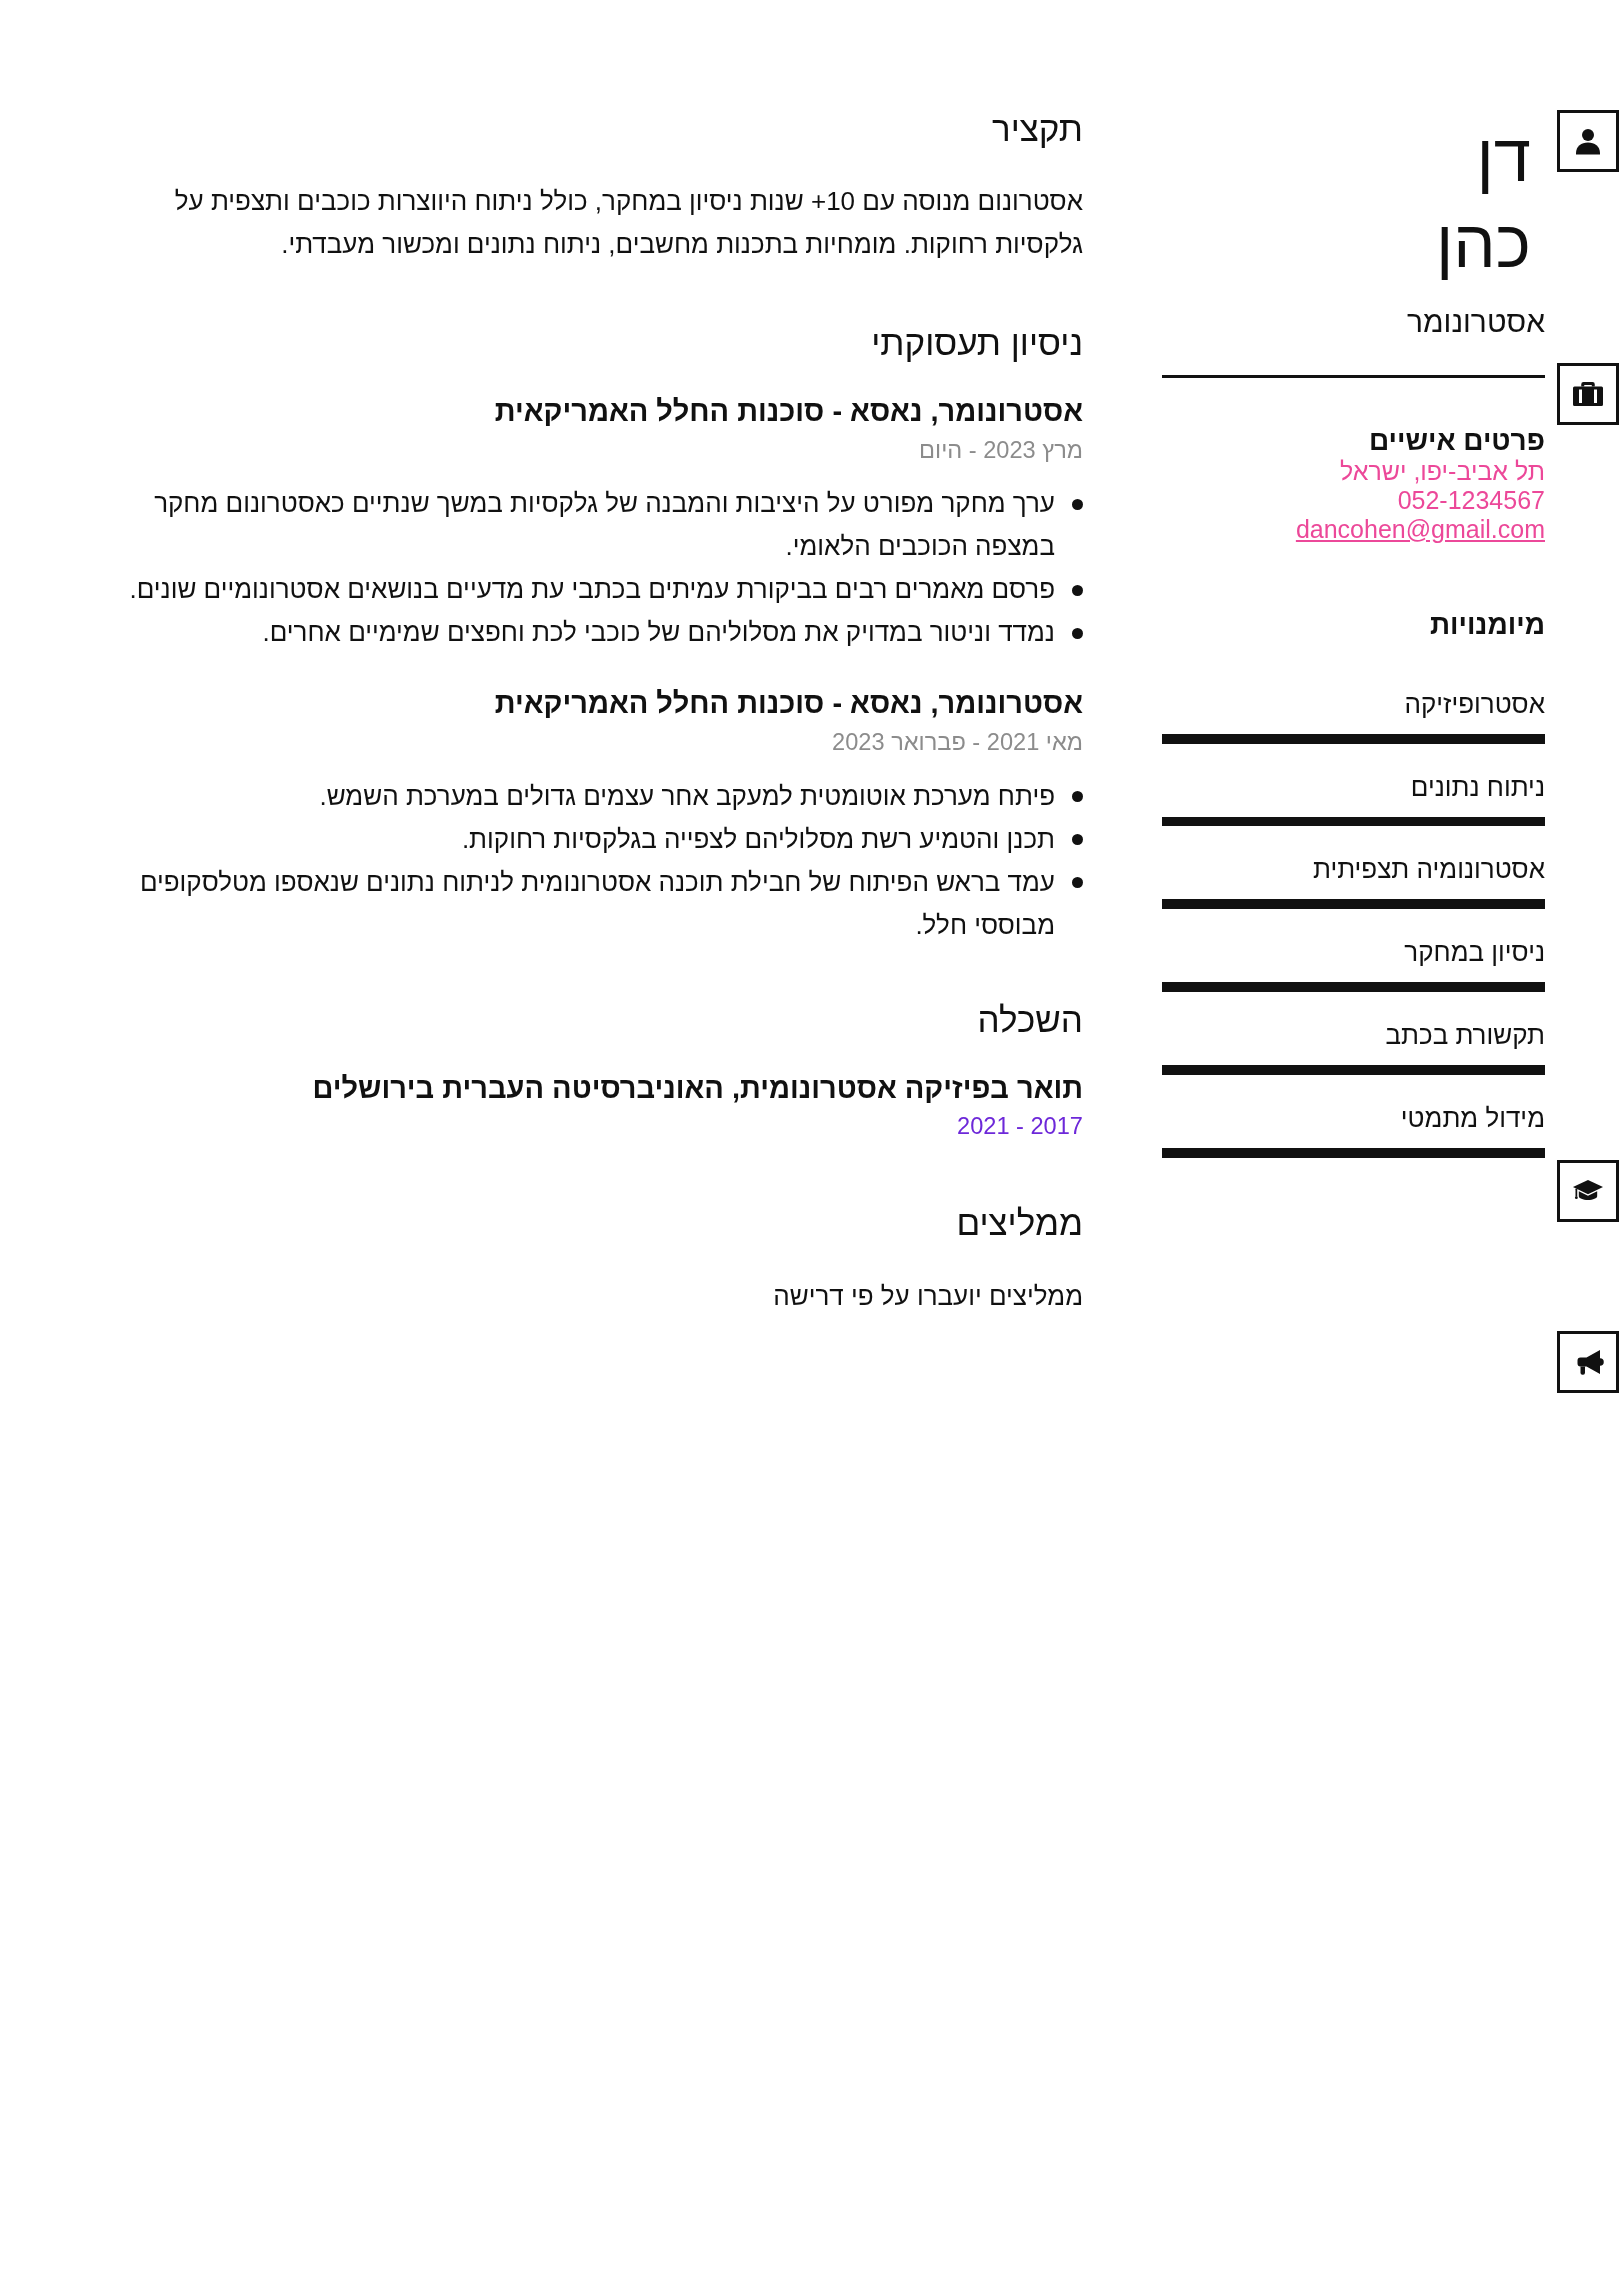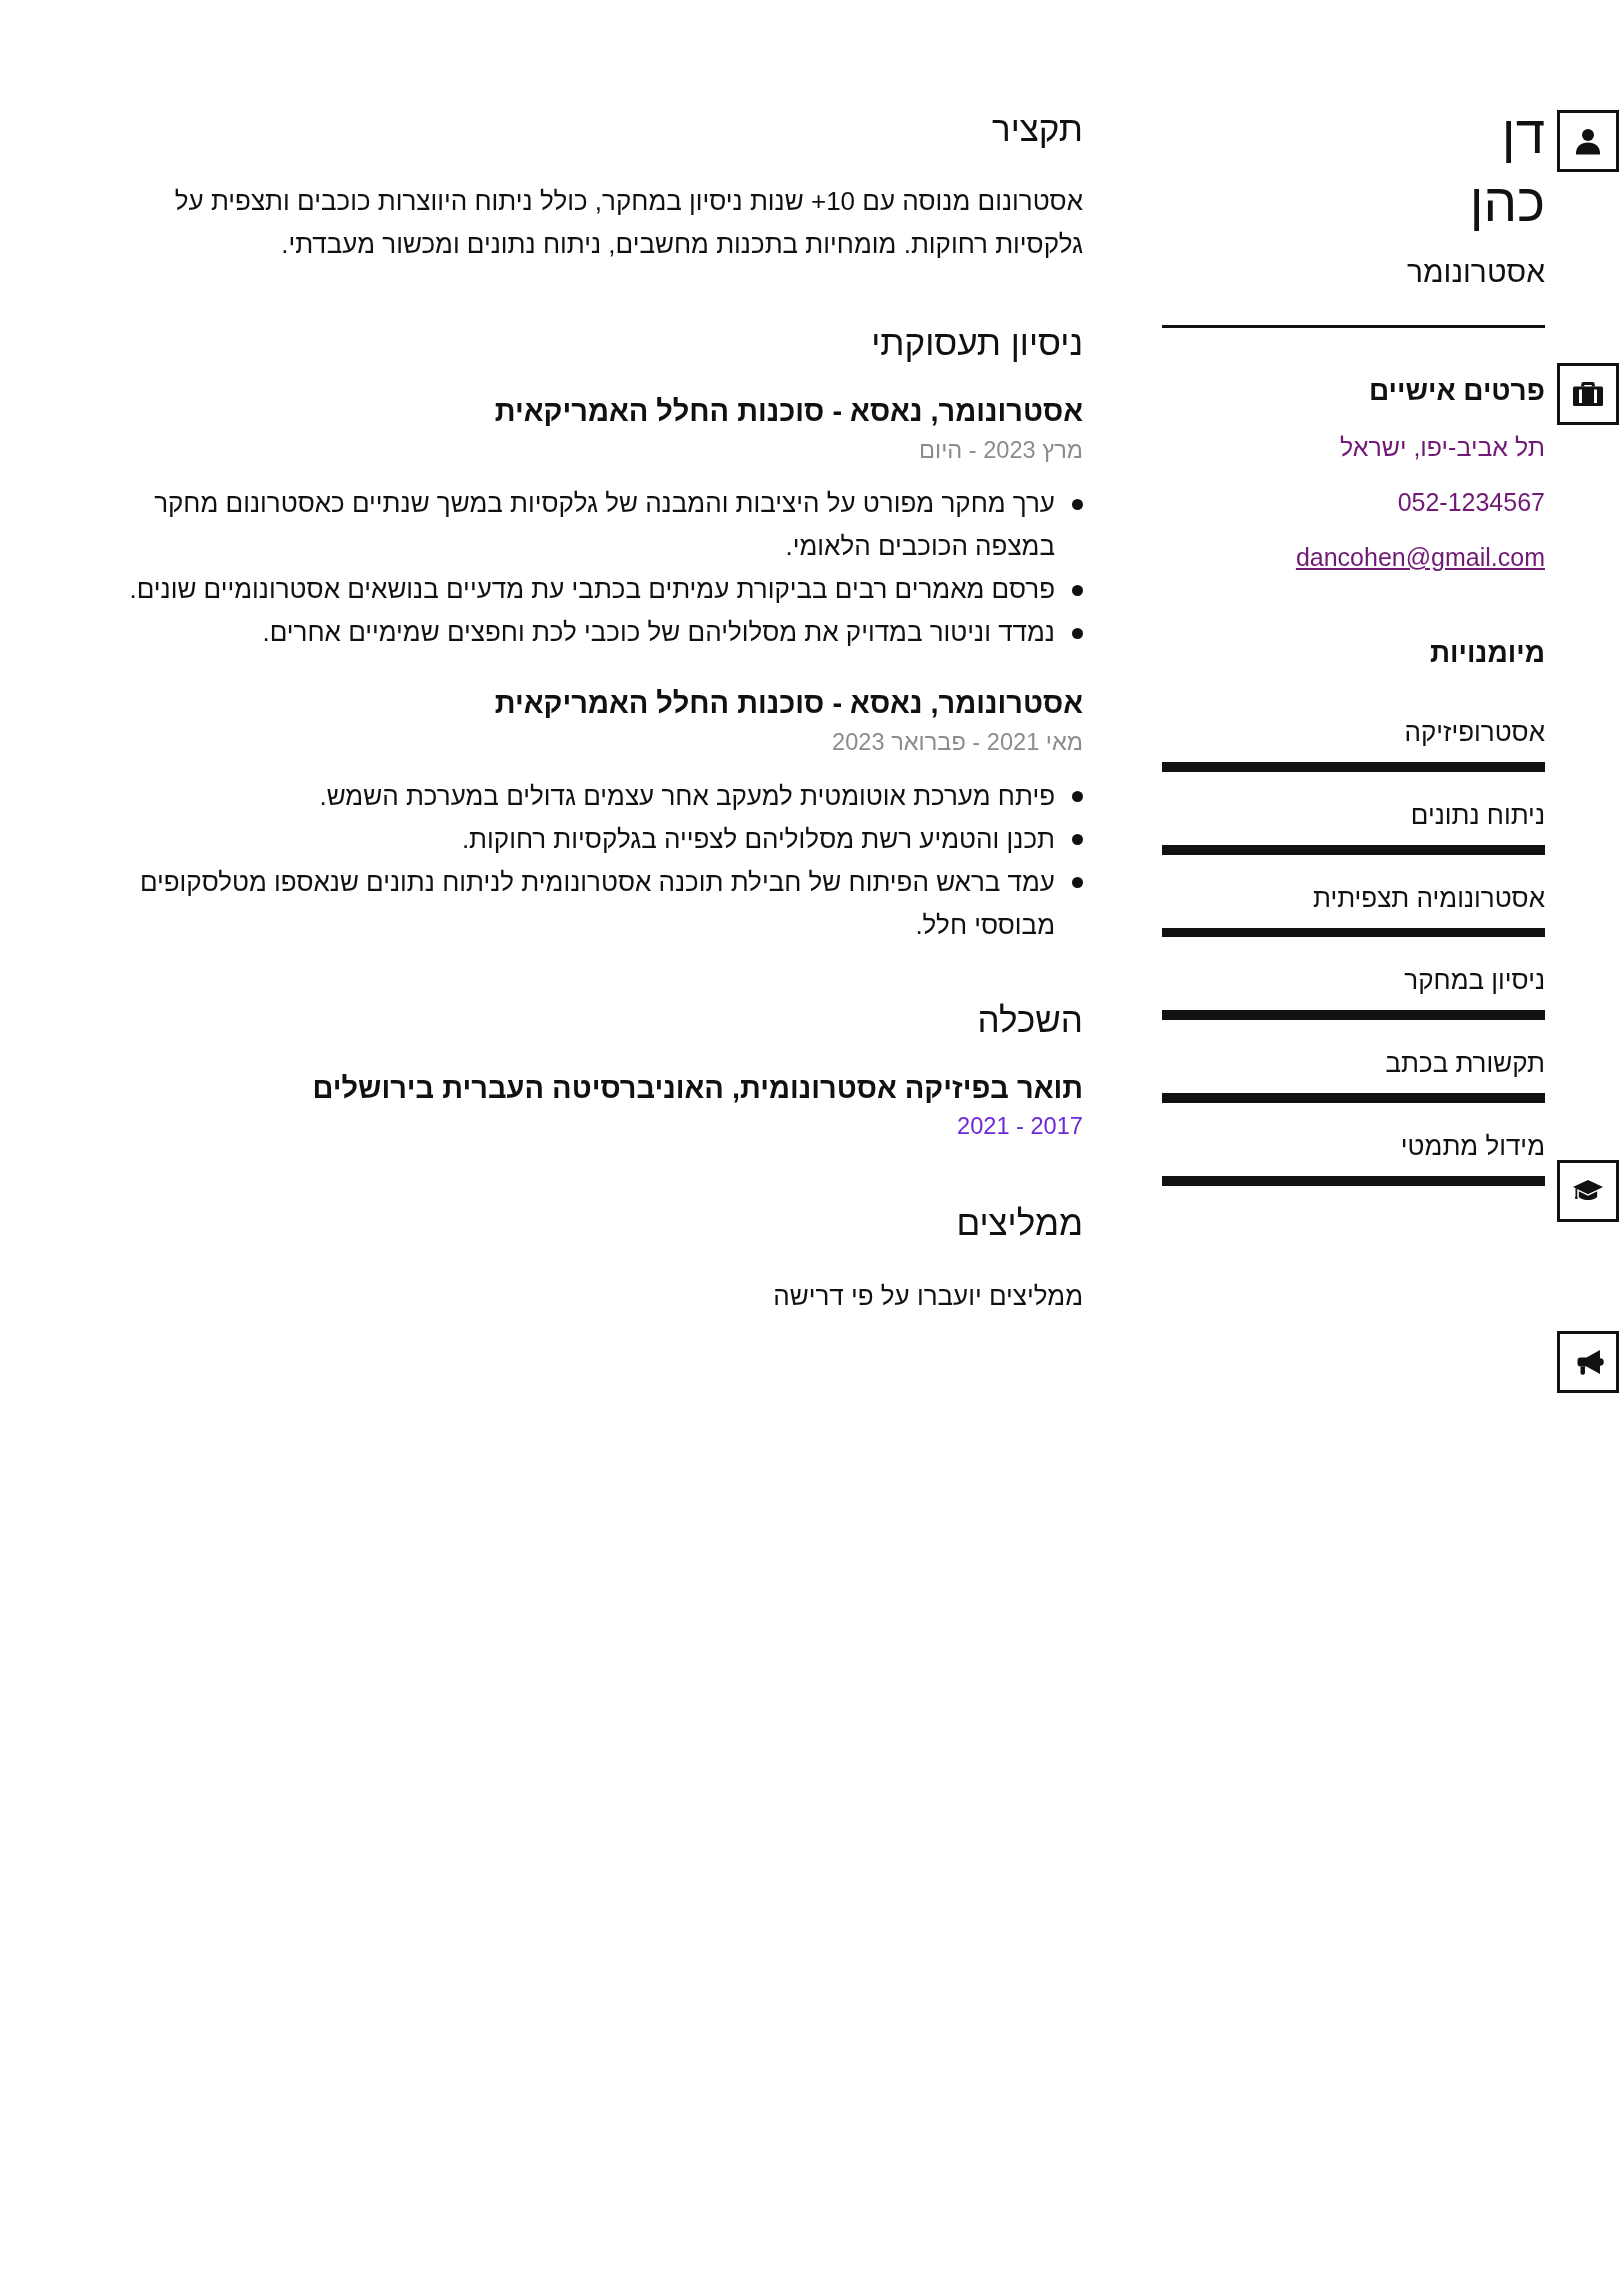--- a/index.html
+++ b/index.html
@@ -91,25 +91,25 @@
   }
   
   .sidebar{
     position:absolute;
     top:101px;
     right:78px;
     width:383px;
     text-align:right;
   }
   .name{
-    font-size:53px;
+    font-size:67px;
     font-weight:400;
     line-height:1.28;
     color:#111111;
-    margin:0;
+    margin:14px;
   }
   .name span{display:block;}
   .role{
     font-size:30px;
     margin-top:18.3px;
     color:#111111;
   }
   .divider{
     border:none;
     border-top:3.3px solid #111111;
@@ -117,22 +117,21 @@
     width:100%;
   }
   .side-heading{
     font-size:28px;
     font-weight:700;
     margin:47px 0 0 0;
     color:#111111;
   }
   .contact-line{
     font-size:25px;
-    margin-top:26px;
-    color:#701a75;
+    color:#ec4899;
   }
   .contact-email{text-decoration:underline;}
   .skills-heading{margin-top:65px;}
   .skills{margin-top:46px;}
   .skill{margin:0 0 26px 0;}
   .skill-label{
     font-size:26px;
     color:#111111;
     line-height:34px;
   }

